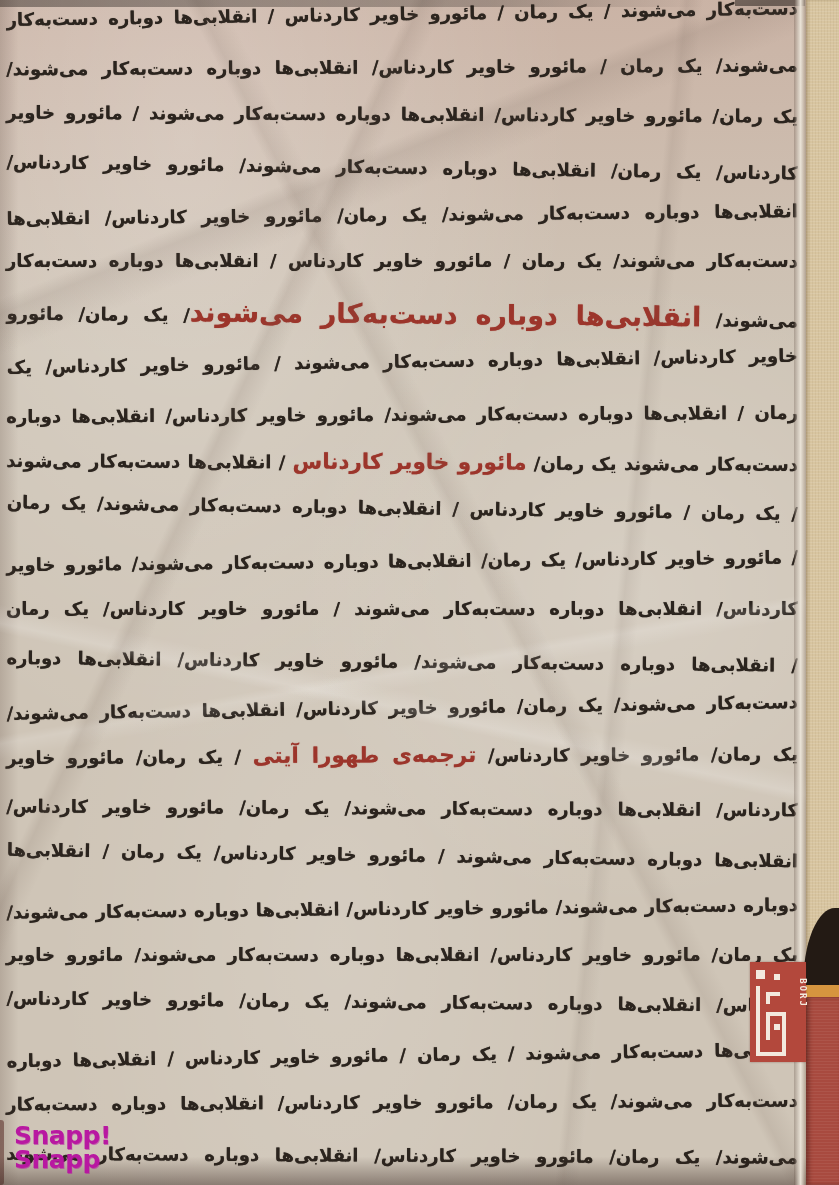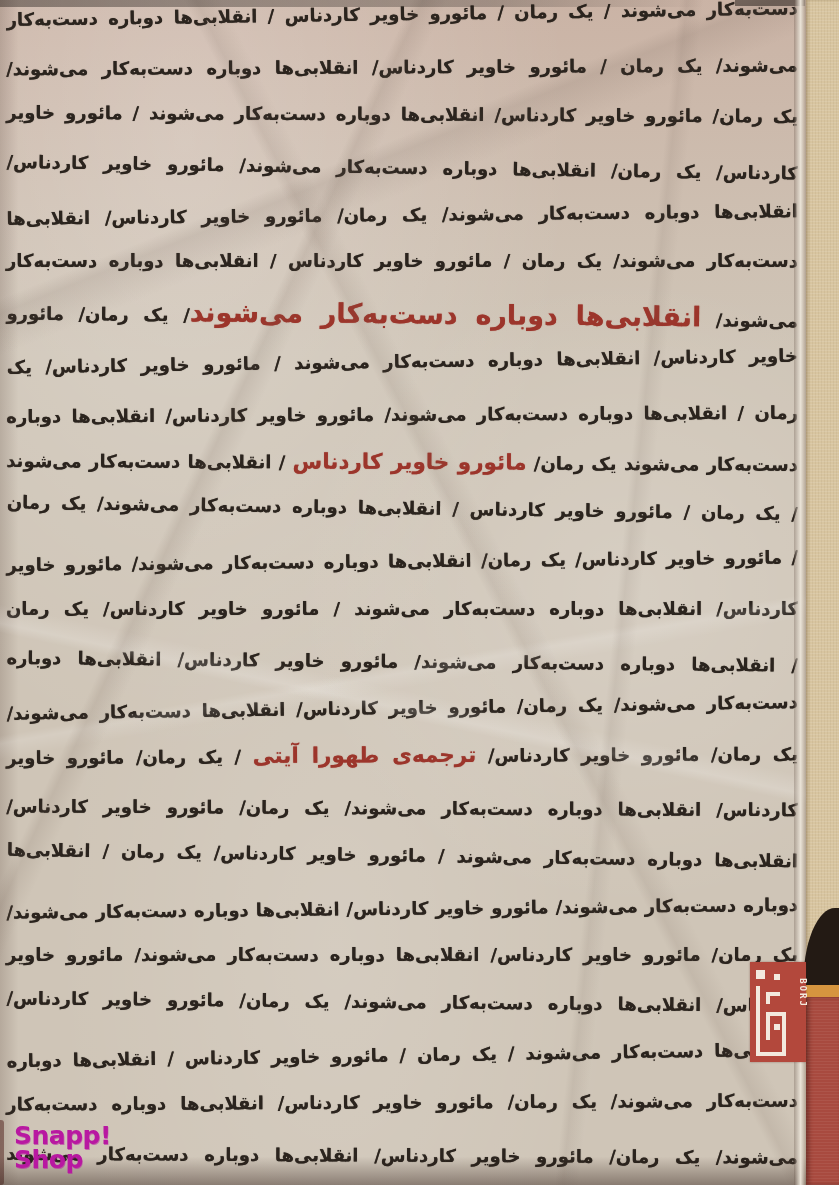--- a/index.html
+++ b/index.html
@@ -170,16 +170,16 @@
       <rect x="16" y="50" width="4" height="28" fill="#f3e9dd"></rect>
       <rect x="24" y="62" width="6" height="6" fill="#f3e9dd"></rect>
       <rect x="16" y="30" width="4" height="12" fill="#f3e9dd"></rect>
       <rect x="16" y="30" width="14" height="4" fill="#f3e9dd"></rect>
     </svg>
     <div class="borj-text">BORJ</div>
   </div>
 
   <div class="snapp">
     <div>Snapp!</div>
-    <div>Shop</div>
+    <div>Snapp</div>
   </div>
 
 </div>
 
 </body></html>

